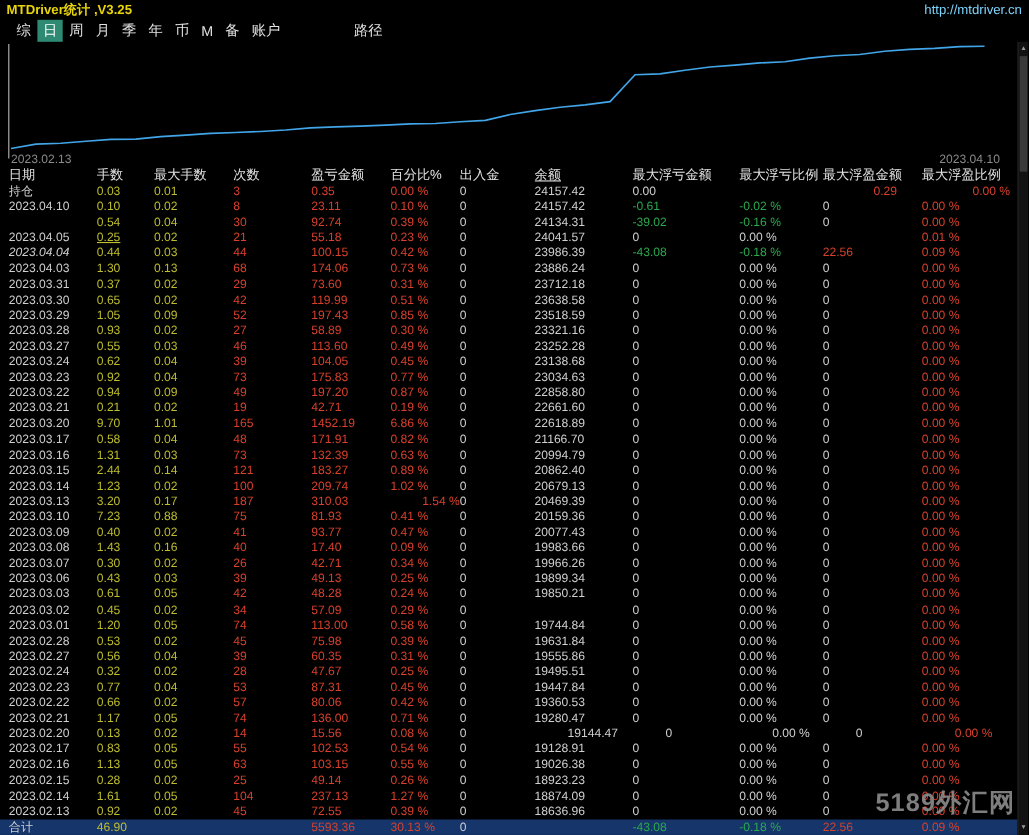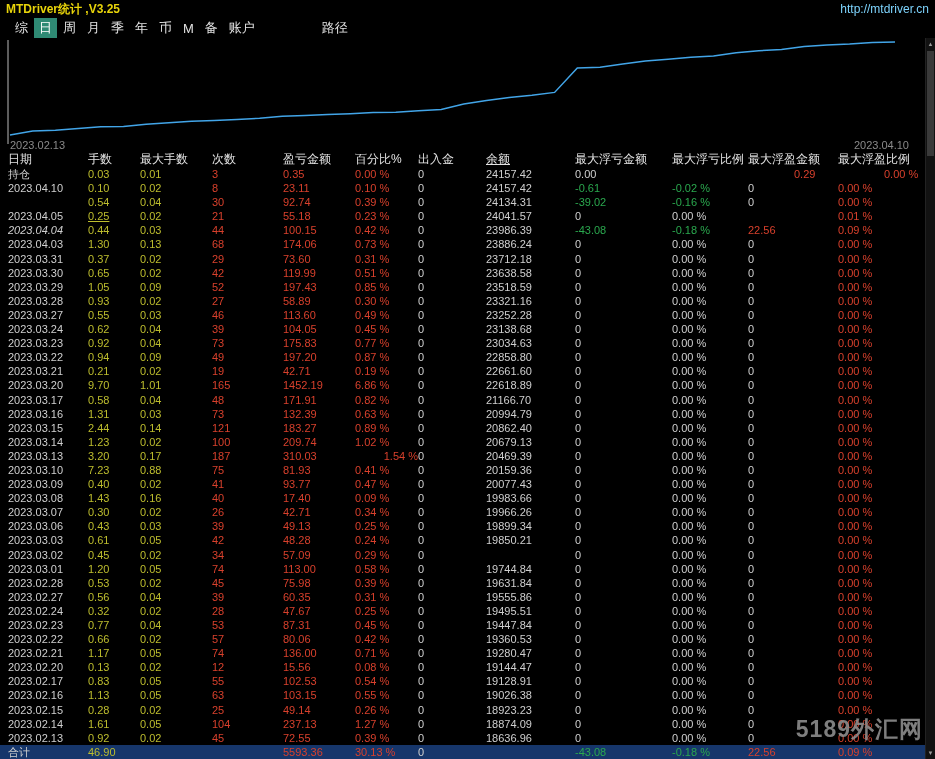--- a/index.html
+++ b/index.html
@@ -586,25 +586,25 @@
         <span class="cell c-plain" style="width: 89px;">19280.47</span>
         <span class="cell c-plain" style="width: 97px;">0</span>
         <span class="cell c-plain" style="width: 76px;">0.00 %</span>
         <span class="cell c-plain" style="width: 90px;">0</span>
         <span class="cell c-red" style="width: 87px;">0.00 %</span>
       </div>
       <div class="trow">
         <span class="cell c-date" style="width: 80px;">2023.02.20</span>
         <span class="cell c-yellow" style="width: 52px;">0.13</span>
         <span class="cell c-yellow" style="width: 72px;">0.02</span>
-        <span class="cell c-red" style="width: 71px;">12</span>
+        <span class="cell c-red" style="width: 71px;">14</span>
         <span class="cell c-red" style="width: 72px;">15.56</span>
         <span class="cell c-red" style="width: 63px;">0.08 %</span>
         <span class="cell c-plain" style="width: 68px;">0</span>
-        <span class="cell c-plain" style="width: 89px;">19144.47</span>
+        <span class="cell c-plain" style="width: 89px; margin-left: 30px;">19144.47</span>
         <span class="cell c-plain" style="width: 97px;">0</span>
         <span class="cell c-plain" style="width: 76px;">0.00 %</span>
         <span class="cell c-plain" style="width: 90px;">0</span>
         <span class="cell c-red" style="width: 87px;">0.00 %</span>
       </div>
       <div class="trow">
         <span class="cell c-date" style="width: 80px;">2023.02.17</span>
         <span class="cell c-yellow" style="width: 52px;">0.83</span>
         <span class="cell c-yellow" style="width: 72px;">0.05</span>
         <span class="cell c-red" style="width: 71px;">55</span>

